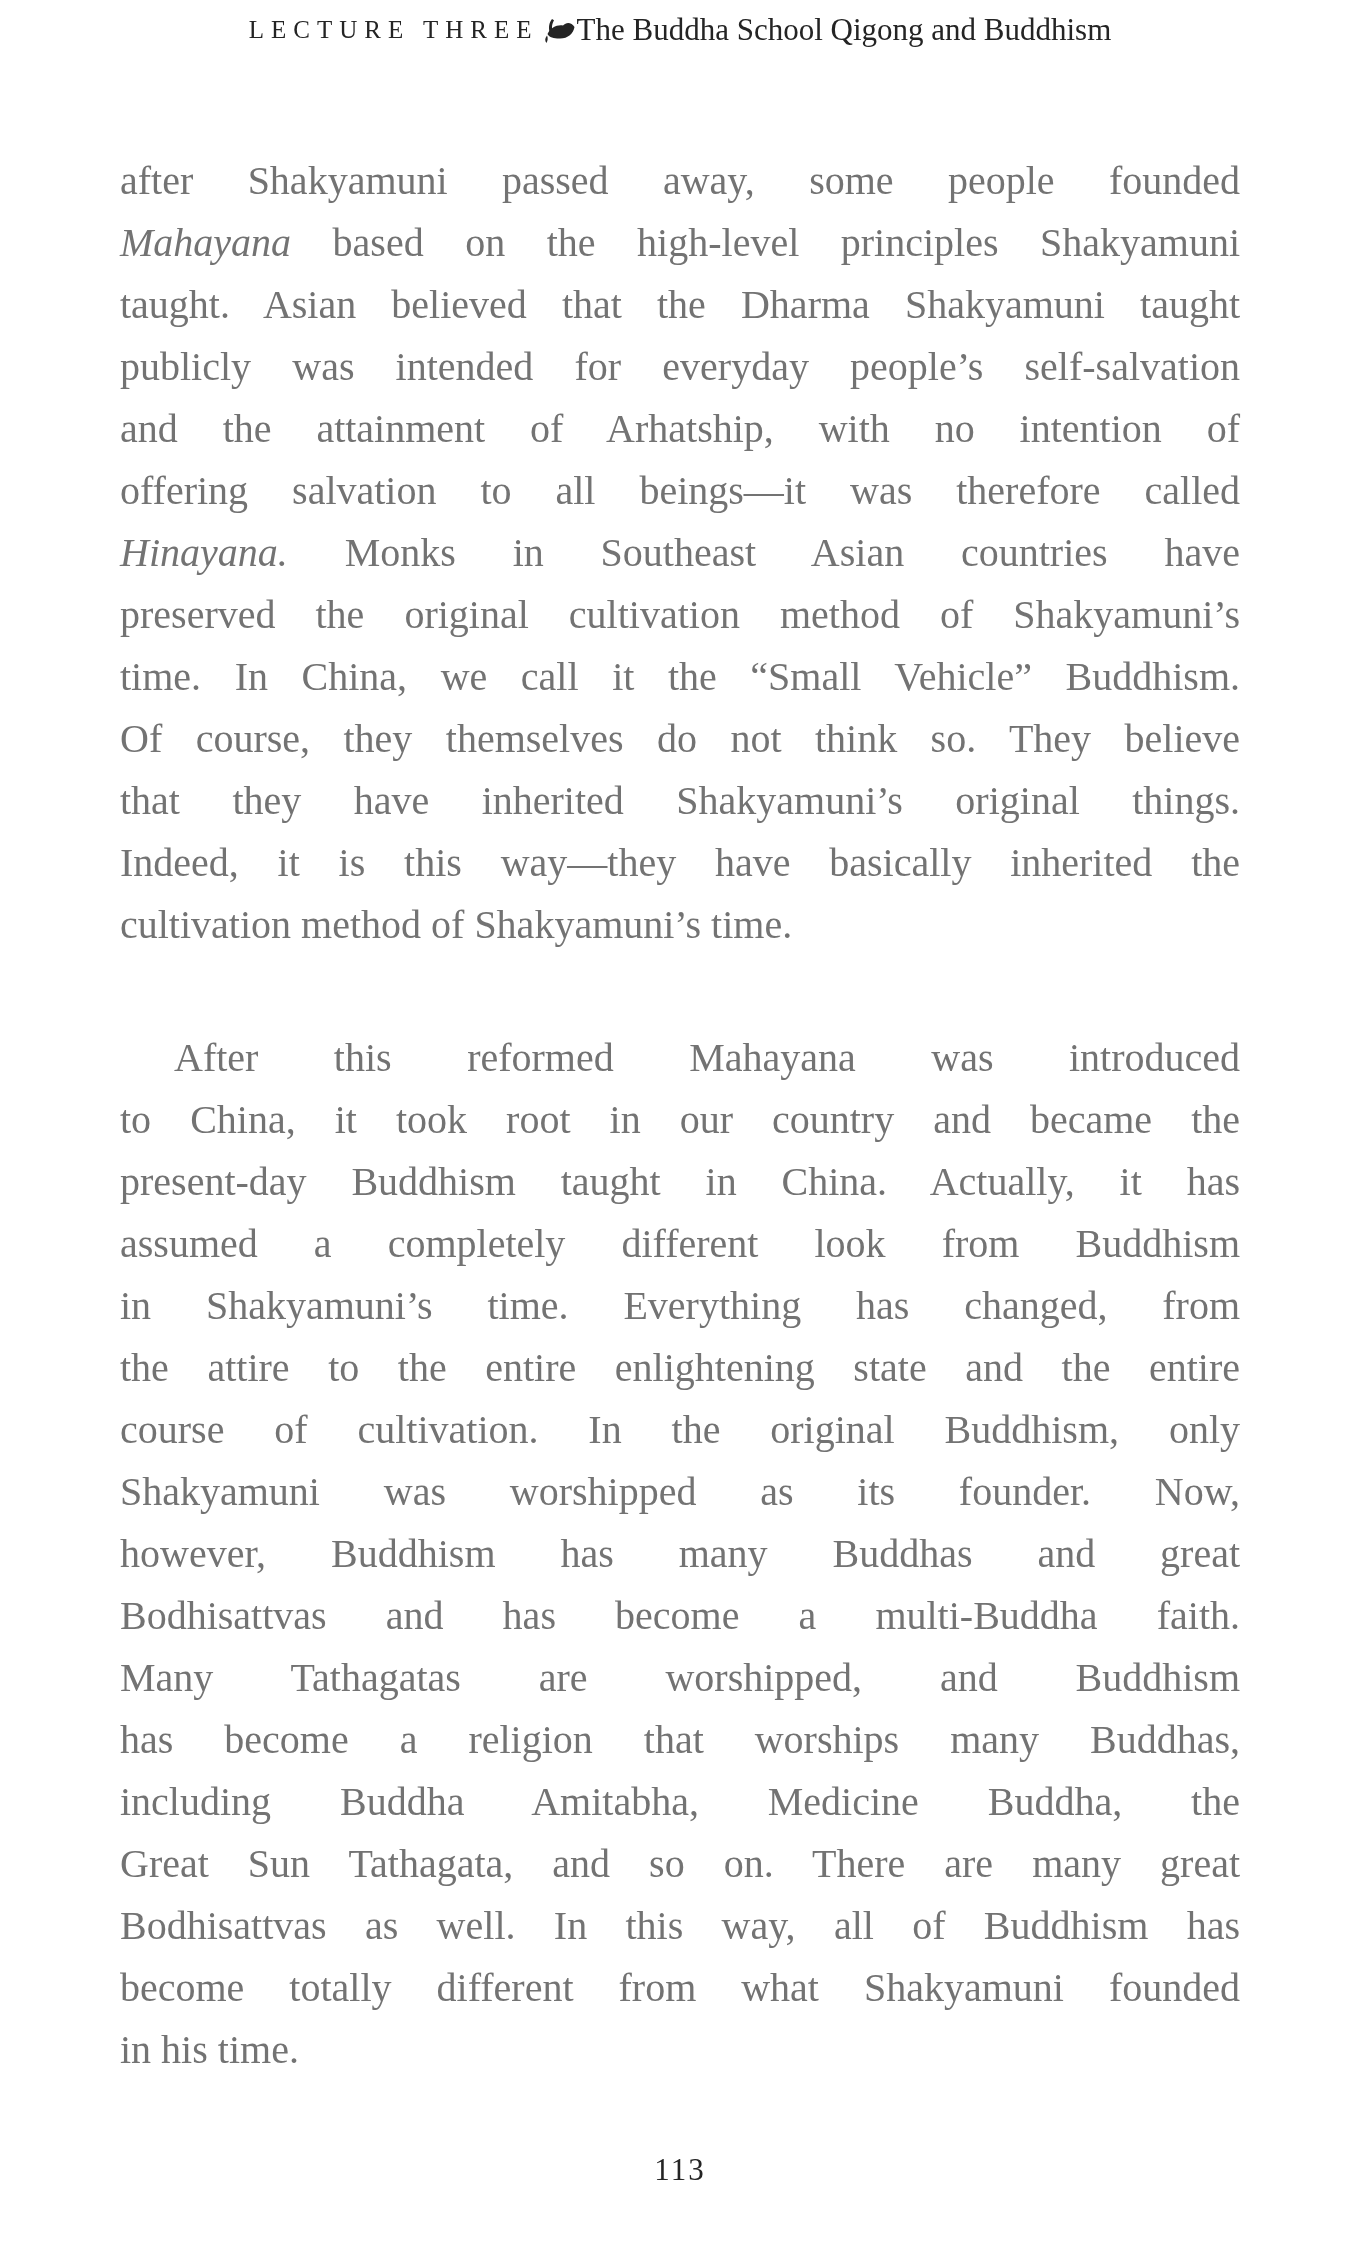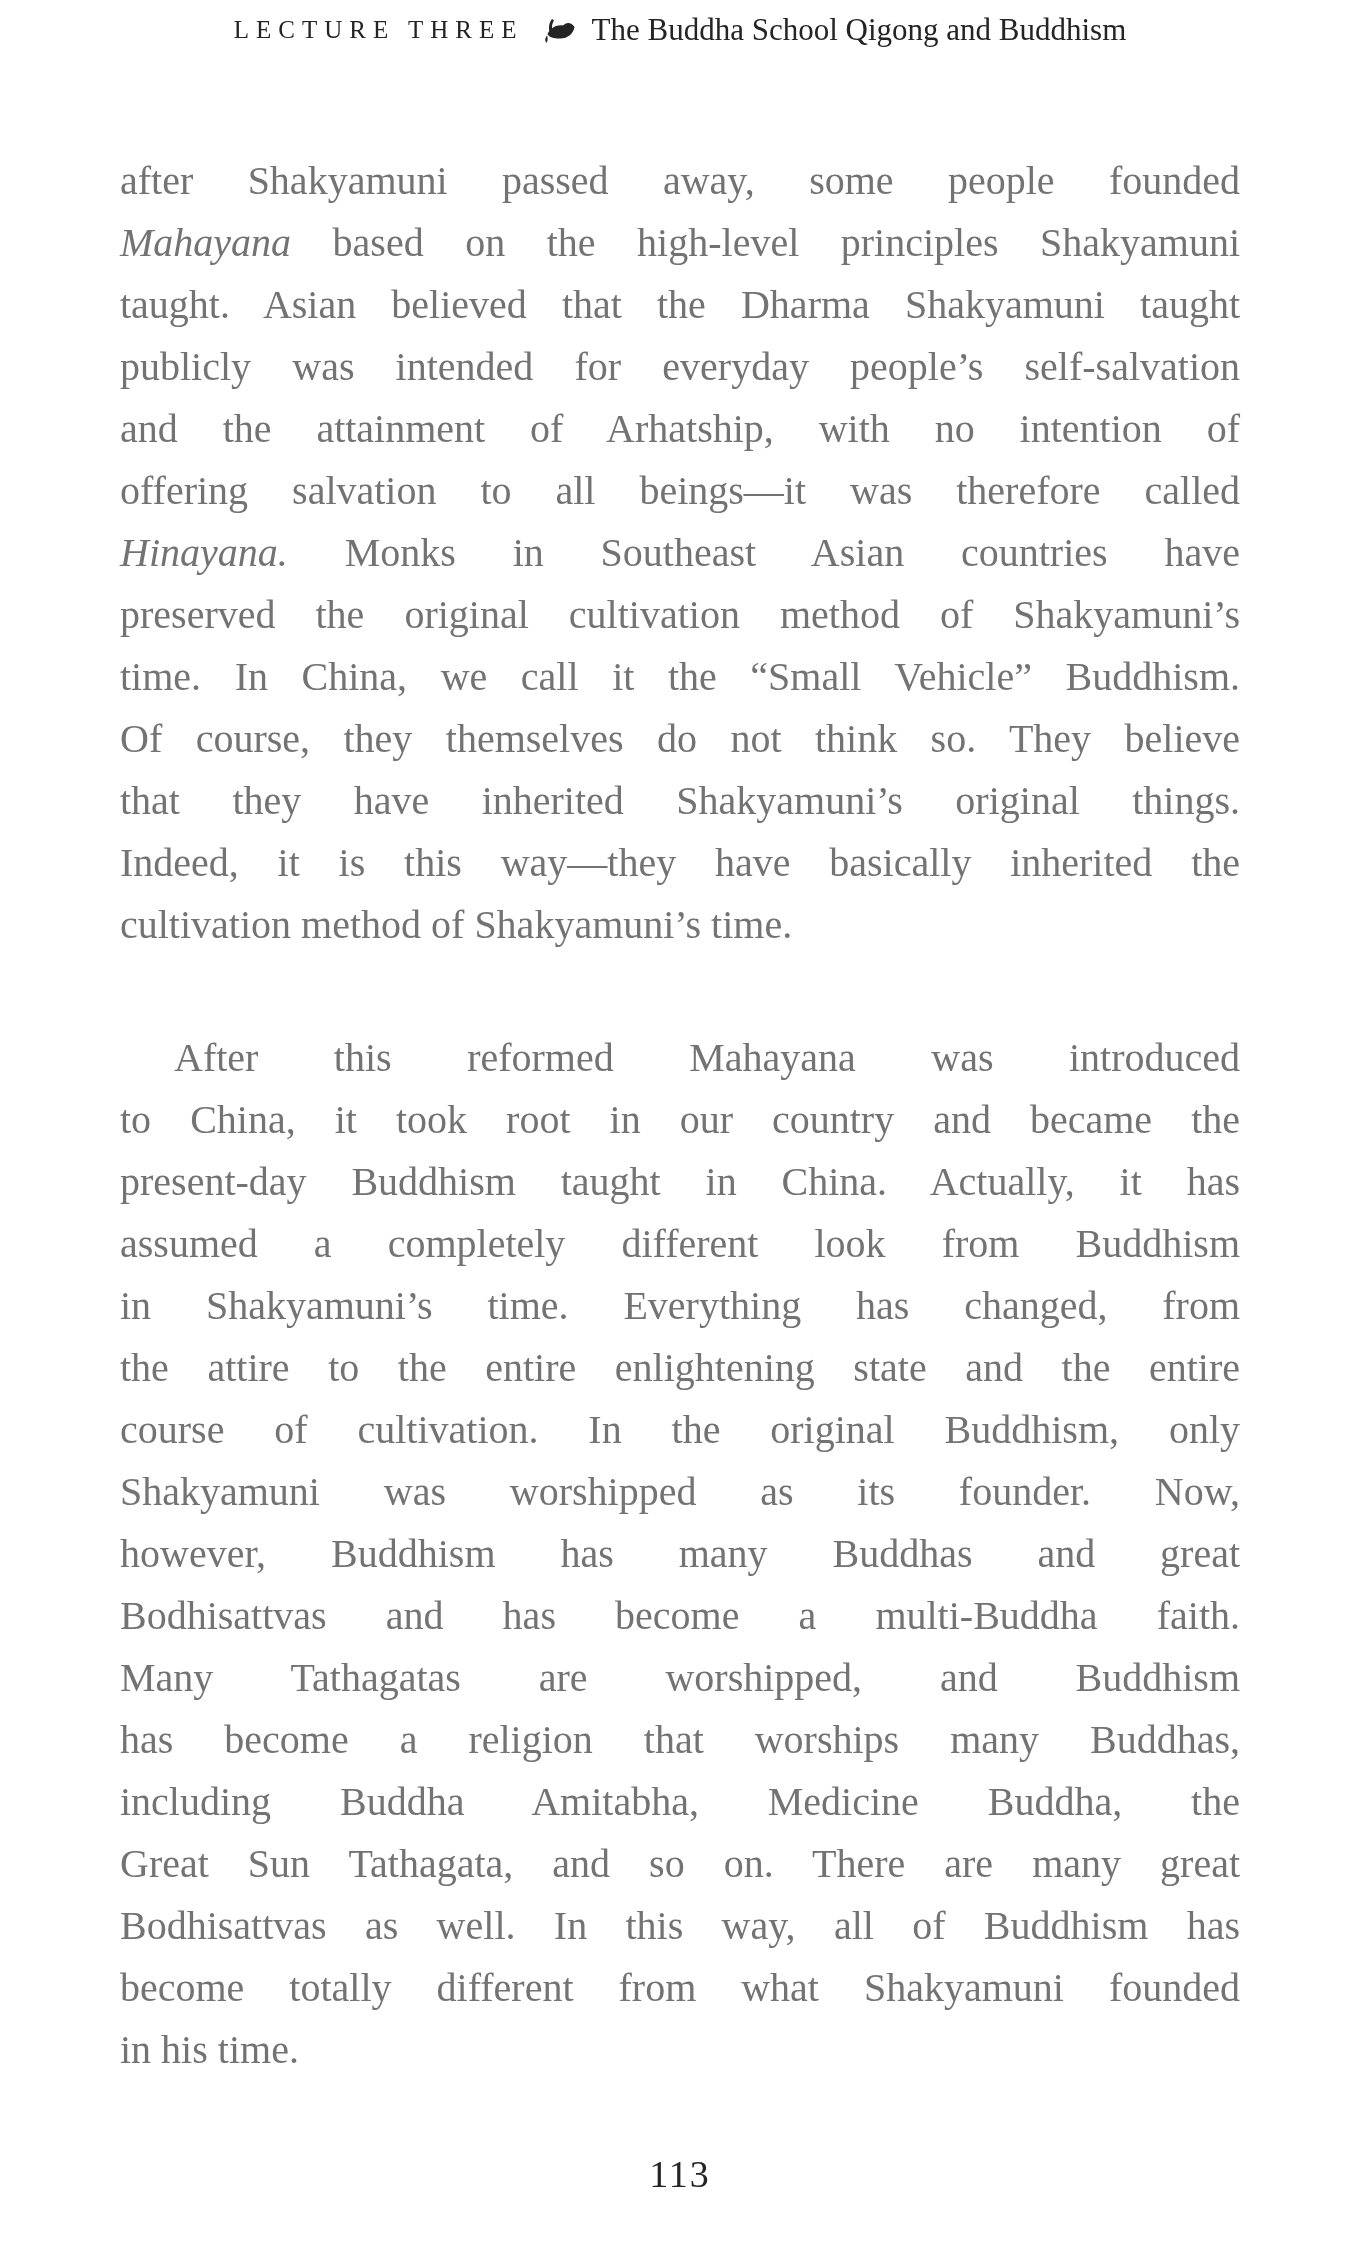--- a/index.html
+++ b/index.html
@@ -13,21 +13,21 @@
   }
   .page {
     position: absolute; inset: 0;
     background: #ffffff;
   }
   
   .running-header {
     position: absolute;
     top: 12px; left: 0; width: 100%;
     display: flex; justify-content: center; align-items: center;
-    gap: 16px;
+    gap: 1px;
     white-space: nowrap;
     text-align: center;
   }
   .section-label {
     font-size: 25px;
     letter-spacing: 7px;
     color: #242424;
   }
   .ornament { display: inline-flex; align-items: center; }
   .ornament svg { width: 36px; height: 30px; display: block; }
@@ -52,21 +52,21 @@
   .line.last { text-align-last: left; }
   .paragraph.indent .line:first-child { padding-left: 54px; }
   .line em { font-style: italic; margin-top: 26px; }
   
   .page-footer {
     position: absolute;
     top: 2152px; left: 0; width: 100%;
     text-align: center;
   }
   .page-number {
-    font-size: 38px;
+    font-size: 31px;
     letter-spacing: 2px;
     color: #242424;
   }
 </style>
 </head>
 <body>
 
 <div class="page">
 
   <div class="running-header">

